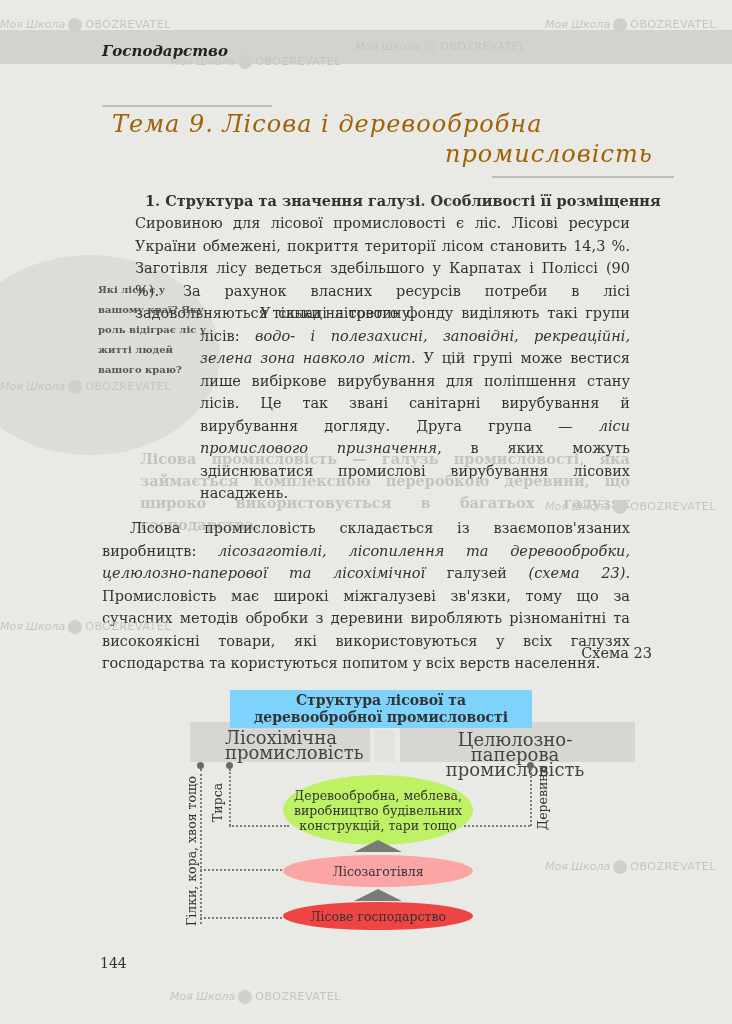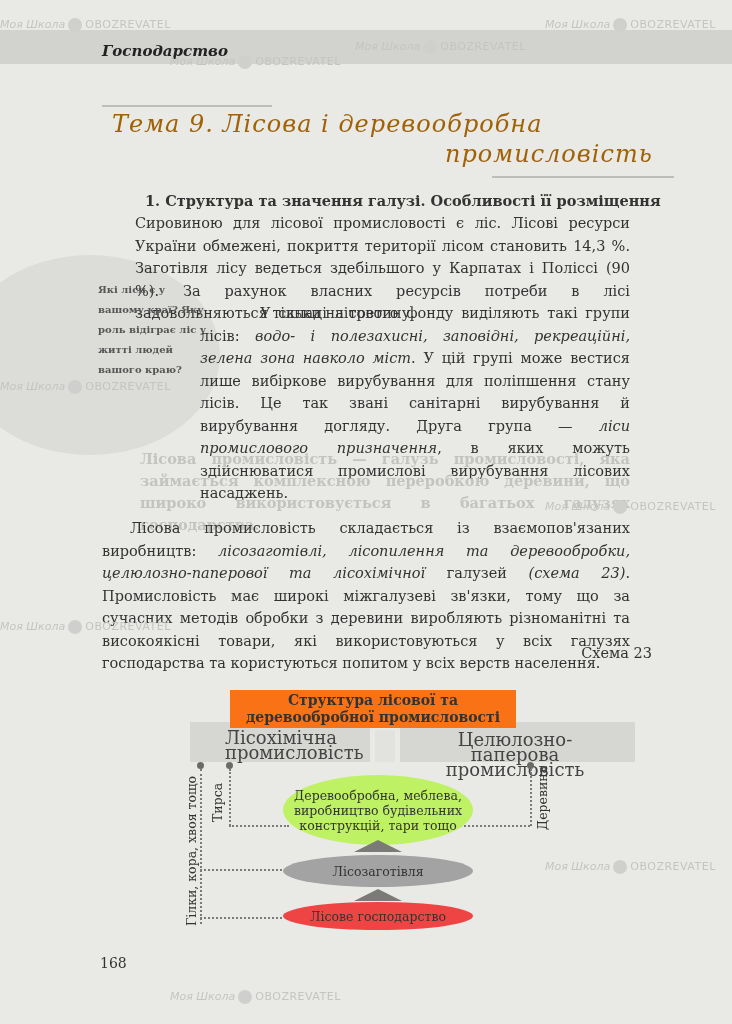--- a/index.html
+++ b/index.html
@@ -9,21 +9,21 @@
     .header-title { position:absolute; left:102px; top:42px; font-style:italic; font-weight:bold; font-size:15px; color:#222; }
     .topic-line { position:absolute; height:2px; background:#bdbdbb; }
     .topic-title { position:absolute; font-style:italic; font-size:24px; color:#a16207; letter-spacing:1px; }
     .section-h { position:absolute; left:145px; top:192px; font-weight:bold; font-size:14.5px; color:#333; }
     .para { position:absolute; font-size:14.5px; line-height:22.5px; color:#333; text-align:justify; }
     .para i { font-style:italic; }
     .side-blob { position:absolute; left:-40px; top:255px; width:260px; height:200px; border-radius:50%; background:#dcdcd9; }
     .side-q { position:absolute; left:98px; top:280px; width:110px; font-size:10px; line-height:20px; font-weight:bold; color:#555; }
     .def-box { position:absolute; left:140px; top:448px; width:490px; font-size:14.5px; line-height:22px; color:#c3c3c0; font-weight:bold; text-align:justify; }
     .schema-label { position:absolute; right:80px; top:645px; font-size:14.5px; color:#333; }
-    .diag-title { position:absolute; left:230px; top:690px; width:270px; text-align:center; font-weight:bold; font-size:14px; line-height:17px; color:#333; background:#f97316; padding:2px 8px; }
+    .diag-title { position:absolute; left:230px; top:690px; width:270px; text-align:center; font-weight:bold; font-size:14px; line-height:17px; color:#333; background:#7dd3fc; padding:2px 16px; }
     .diag-bar { position:absolute; background:#d6d6d3; }
     .diag-text { position:absolute; font-size:18px; line-height:15px; color:#444; text-align:center; }
     .ellipse { position:absolute; border-radius:50%; background:#bef264; display:flex; align-items:center; justify-content:center; text-align:center; font-size:12.5px; line-height:15px; color:#333; }
     .tri { position:absolute; width:0; height:0; border-left:24px solid transparent; border-right:24px solid transparent; border-bottom:12px solid #7a7a78; }
     .dot { position:absolute; width:7px; height:7px; border-radius:50%; background:#6a6a68; }
     .dline-v { position:absolute; border-left:2px dotted #7a7a78; }
     .dline-h { position:absolute; border-top:2px dotted #7a7a78; }
     .vtext { position:absolute; writing-mode:vertical-rl; transform:rotate(180deg); font-size:12.5px; color:#333; white-space:nowrap; }
     .page-num { position:absolute; left:100px; top:955px; font-size:14px; color:#333; }
     .wm { position:absolute; font-size:11px; color:#c4c4c2; font-family:"DejaVu Sans", sans-serif; font-style:italic; white-space:nowrap; }
@@ -75,25 +75,25 @@
 <div class="dline-h" style="left:460px;top:825px;width:70px;"></div>
 <div class="dline-h" style="left:200px;top:869px;width:82px;"></div>
 <div class="dline-h" style="left:200px;top:917px;width:82px;"></div>
 
 <div class="vtext" style="left:184px;top:776px;height:150px;">Гілки, кора, хвоя тощо</div>
 <div class="vtext" style="left:210px;top:776px;height:46px;">Тирса</div>
 <div class="vtext" style="left:535px;top:770px;height:60px;">Деревина</div>
 
 <div class="ellipse" style="left:283px;top:775px;width:190px;height:70px;">Деревообробна, меблева, виробництво будівельних конструкцій, тари тощо</div>
 <div class="tri" style="left:354px;top:840px;"></div>
-<div class="ellipse" style="left:283px;top:855px;width:190px;height:32px;background:#a3a3a3;">Лісозаготівля</div>
+<div class="ellipse" style="left:283px;top:855px;width:190px;height:32px;background:#fca5a5;">Лісозаготівля</div>
 <div class="tri" style="left:354px;top:889px;"></div>
 <div class="ellipse" style="left:283px;top:902px;width:190px;height:28px;background:#ef4444;">Лісове господарство</div>
 
-<div class="page-num">168</div>
+<div class="page-num">144</div>
 
 <div class="wm" style="left:0;top:18px;"><span>Моя Школа</span><span class="c"></span><b>OBOZREVATEL</b></div>
 <div class="wm" style="left:170px;top:55px;"><span>Моя Школа</span><span class="c"></span><b>OBOZREVATEL</b></div>
 <div class="wm" style="left:355px;top:40px;"><span>Моя Школа</span><span class="c"></span><b>OBOZREVATEL</b></div>
 <div class="wm" style="left:545px;top:18px;"><span>Моя Школа</span><span class="c"></span><b>OBOZREVATEL</b></div>
 <div class="wm" style="left:0;top:380px;"><span>Моя Школа</span><span class="c"></span><b>OBOZREVATEL</b></div>
 <div class="wm" style="left:545px;top:500px;"><span>Моя Школа</span><span class="c"></span><b>OBOZREVATEL</b></div>
 <div class="wm" style="left:0;top:620px;"><span>Моя Школа</span><span class="c"></span><b>OBOZREVATEL</b></div>
 <div class="wm" style="left:545px;top:860px;"><span>Моя Школа</span><span class="c"></span><b>OBOZREVATEL</b></div>
 <div class="wm" style="left:170px;top:990px;"><span>Моя Школа</span><span class="c"></span><b>OBOZREVATEL</b></div>

